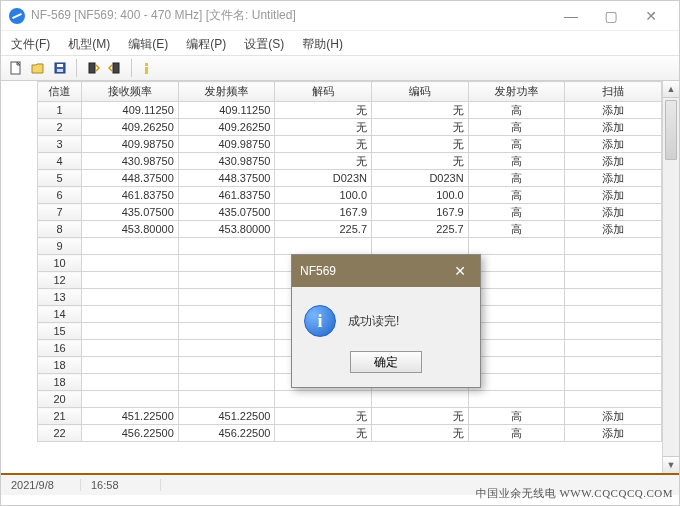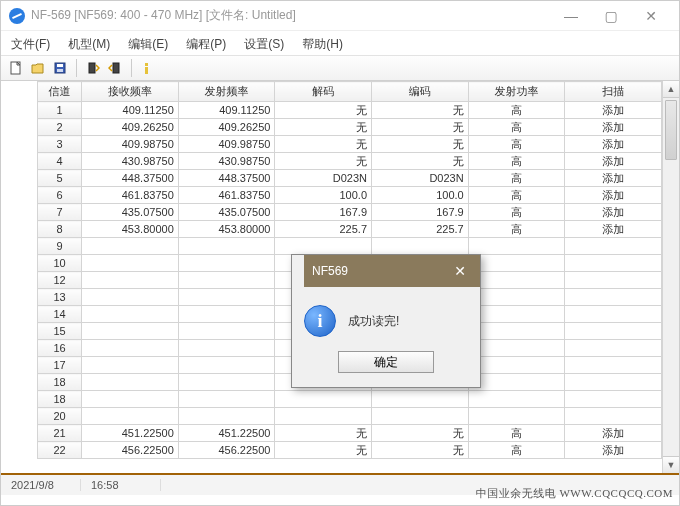--- a/index.html
+++ b/index.html
@@ -23,27 +23,27 @@
   td.center { text-align: center; }
   .scrollbar { width: 17px; background: #f0f0f0; border-left:1px solid #d4d4d4; display:flex; flex-direction:column; }
   .scrollbtn { height:17px; background:linear-gradient(#fdfdfd,#e8e8e8); border-bottom:1px solid #ccc; display:flex;align-items:center;justify-content:center;font-size:9px;color:#666; }
   .scrollbtn.bot { border-top:1px solid #ccc; border-bottom:none; }
   .scrolltrack { flex:1; position:relative; }
   .scrollthumb { position:absolute; left:2px; right:2px; top:2px; height:60px; background:linear-gradient(#e8e8e8,#d0d0d0); border:1px solid #bbb; border-radius:1px;}
   .statusbar { height: 22px; display: flex; align-items: center; background: #f4f4f4; border-top: 2px solid #a16207; font-size: 11px; color: #555; }
   .statuscell { padding: 0 10px; border-right: 1px solid #ddd; min-width:80px; }
   .watermark { position:absolute; right:6px; bottom:4px; font-size:11px; color:#555; font-family: SimSun, serif; letter-spacing:0.5px; }
   .dialog { position: absolute; left: 290px; top: 253px; width: 190px; background: #f0f0f0; border: 1px solid #888; box-shadow: 3px 3px 8px rgba(0,0,0,0.3); }
-  .dialog .dtitlebar { height: 26px; background: #8a7a5c; color: #fff; display: flex; align-items: center; padding: 16px 8px; font-size: 12px; margin-left: 12px; }
+  .dialog .dtitlebar { height: 26px; background: #8a7a5c; color: #fff; display: flex; align-items: center; padding: 16px 8px; font-size: 12px; }
   .dialog .dtitlebar .dtitle { flex:1; }
   .dialog .dclose { width: 24px; text-align: center; cursor: pointer; font-size: 14px; }
   .dialog .dbody { padding: 18px 12px 8px 12px; display: flex; align-items: center; gap: 12px; }
   .dialog .dicon { width: 32px; height: 32px; border-radius: 50%; background: radial-gradient(circle at 30% 30%, #7ab7ff, #1e63c8); display:flex;align-items:center;justify-content:center;color:#fff;font-weight:bold;font-size:18px;font-family:Georgia,serif; border:1px solid #1e63c8;}
   .dialog .dbtns { padding: 6px 12px 14px 12px; text-align: center; }
-  .dialog .dbtn { width: 96px; height: 22px; font-size: 12px; background: linear-gradient(#fdfdfd,#e4e4e4); border: 1px solid #999; cursor: pointer; }
+  .dialog .dbtn { width: 72px; height: 22px; font-size: 12px; background: linear-gradient(#fdfdfd,#e4e4e4); border: 1px solid #999; cursor: pointer; }
 </style>
 </head>
 <body>
 
 <div class="titlebar">
   <div class="appicon"></div>
   <div class="title">NF-569 [NF569: 400 - 470 MHz] [文件名: Untitled]</div>
   <div class="winbtns">
     <div class="winbtn">—</div>
     <div class="winbtn">▢</div>
@@ -254,29 +254,20 @@
           <tr>
             <td class="rownum">16</td>
             <td></td>
             <td></td>
             <td></td>
             <td></td>
             <td class="center"></td>
             <td class="center"></td>
           </tr>
           <tr>
-            <td class="rownum">17</td>
-            <td></td>
-            <td></td>
-            <td></td>
-            <td></td>
-            <td class="center"></td>
-            <td class="center"></td>
-          </tr>
-          <tr>
             <td class="rownum">18</td>
             <td></td>
             <td></td>
             <td></td>
             <td></td>
             <td class="center"></td>
             <td class="center"></td>
           </tr>
           <tr>
             <td class="rownum">18</td>

